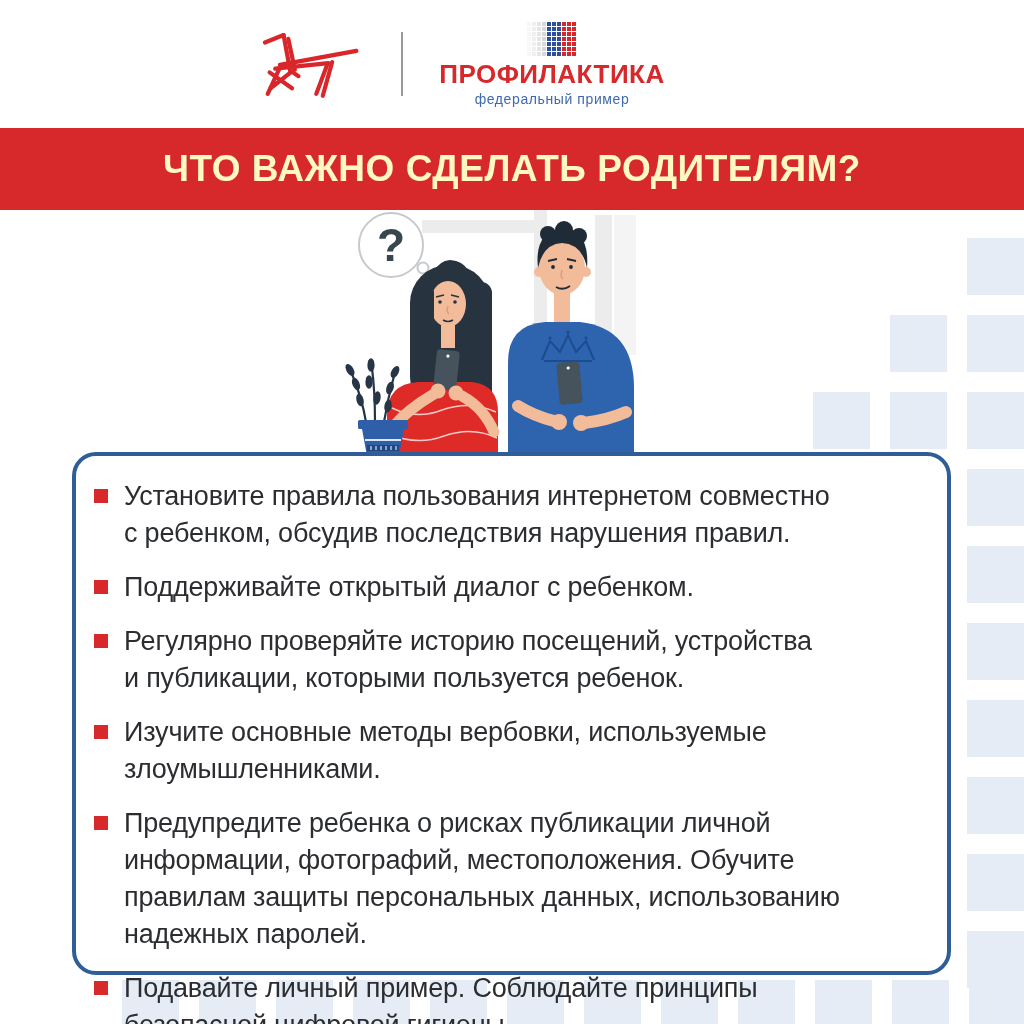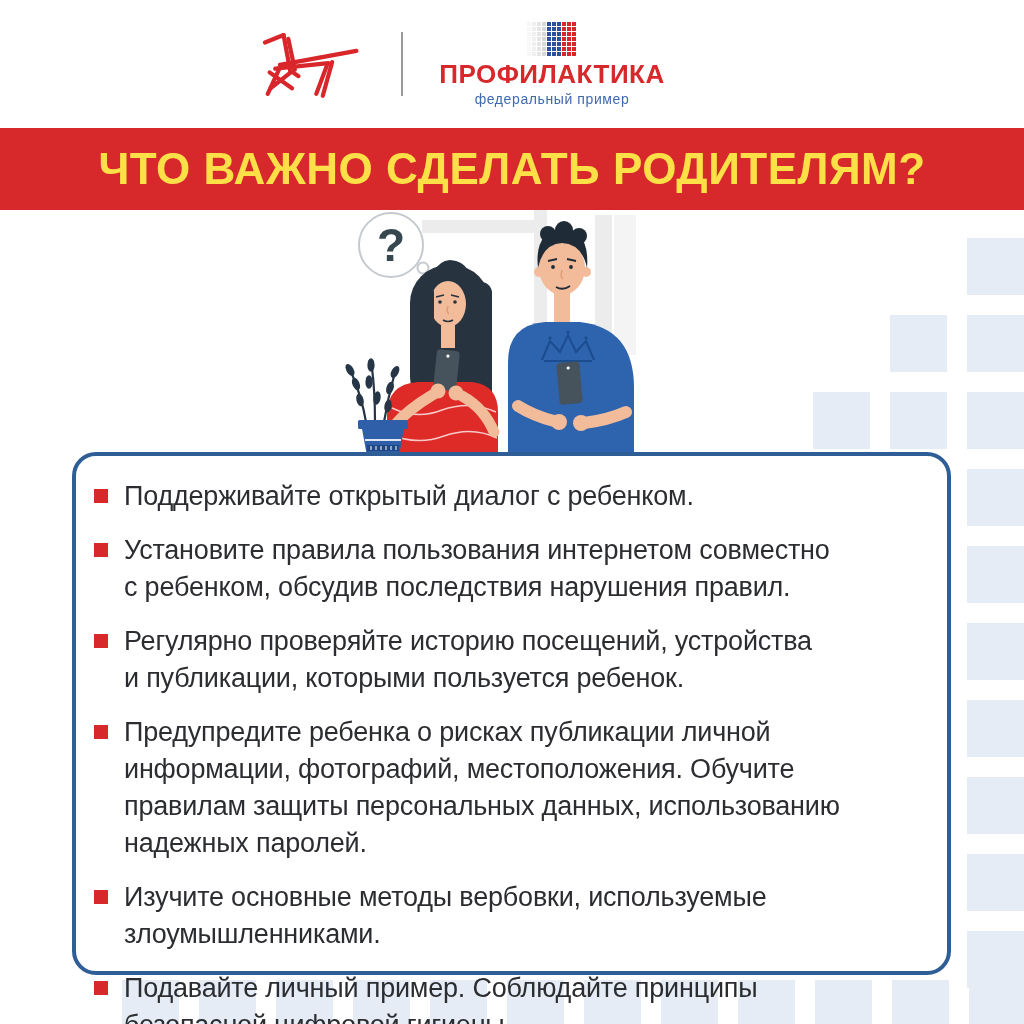--- a/index.html
+++ b/index.html
@@ -20,21 +20,21 @@
   .brand-block{display:flex;flex-direction:column;align-items:center;gap:5px;}
   .flag-grid{display:grid;grid-template-columns:repeat(10,4px);grid-auto-rows:4px;gap:1px;}
   .flag-cell{width:4px;height:4px;}
   .brand-title{font-size:26px;font-weight:700;color:#d7282c;letter-spacing:.5px;line-height:1;}
   .brand-subtitle{font-size:14px;color:#3f69ae;letter-spacing:.6px;line-height:1;}
   
   .banner{
     position:absolute;top:128px;left:0;width:1024px;height:82px;background:#d7282c;
     display:flex;align-items:center;justify-content:center;z-index:3;
   }
-  .banner-title{color:#fde047;font-size:44px;font-weight:700;letter-spacing:.5px;white-space:nowrap;}
+  .banner-title{color:#fef9c3;font-size:37px;font-weight:700;letter-spacing:.5px;white-space:nowrap;}
   
   .illustration{position:absolute;left:322px;top:210px;width:394px;height:246px;z-index:1;}
   
   .card{
     position:absolute;left:72px;top:452px;width:879px;height:523px;box-sizing:border-box;
     background:#ffffff;border:4px solid #2f5e97;border-radius:24px;z-index:2;
     padding:22px 26px 0 18px;
   }
   .check-item{display:flex;gap:16px;margin-bottom:17px;}
   .check-bullet{width:14px;height:14px;background:#d7282c;margin-top:11px;flex:none;}
@@ -276,48 +276,48 @@
         <path d="M69 236 V240"></path>
         <path d="M74 236 V240"></path>
     </g>
   </g>
 </svg>
 
 <div class="card">
   <div id="checklist">
   <div class="check-item">
     <div class="check-bullet"></div>
-    <div class="check-text">Поддерживайте открытый диалог с ребенком.</div>
-  </div>
-
-  <div class="check-item">
-    <div class="check-bullet"></div>
     <div class="check-text">Установите правила пользования интернетом совместно
 с ребенком, обсудив последствия нарушения правил.</div>
   </div>
 
   <div class="check-item">
     <div class="check-bullet"></div>
+    <div class="check-text">Поддерживайте открытый диалог с ребенком.</div>
+  </div>
+
+  <div class="check-item">
+    <div class="check-bullet"></div>
     <div class="check-text">Регулярно проверяйте историю посещений, устройства
 и публикации, которыми пользуется ребенок.</div>
+  </div>
+
+  <div class="check-item">
+    <div class="check-bullet"></div>
+    <div class="check-text">Изучите основные методы вербовки, используемые
+злоумышленниками.</div>
   </div>
 
   <div class="check-item">
     <div class="check-bullet"></div>
     <div class="check-text">Предупредите ребенка о рисках публикации личной
 информации, фотографий, местоположения. Обучите
 правилам защиты персональных данных, использованию
 надежных паролей.</div>
   </div>
 
   <div class="check-item">
     <div class="check-bullet"></div>
-    <div class="check-text">Изучите основные методы вербовки, используемые
-злоумышленниками.</div>
-  </div>
-
-  <div class="check-item">
-    <div class="check-bullet"></div>
     <div class="check-text">Подавайте личный пример. Соблюдайте принципы
 безопасной цифровой гигиены.</div>
   </div>
 </div>
 </div>
 
 </body></html>

